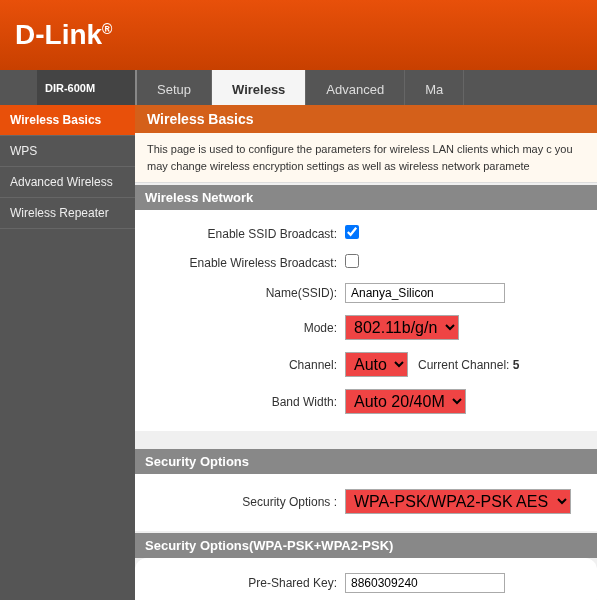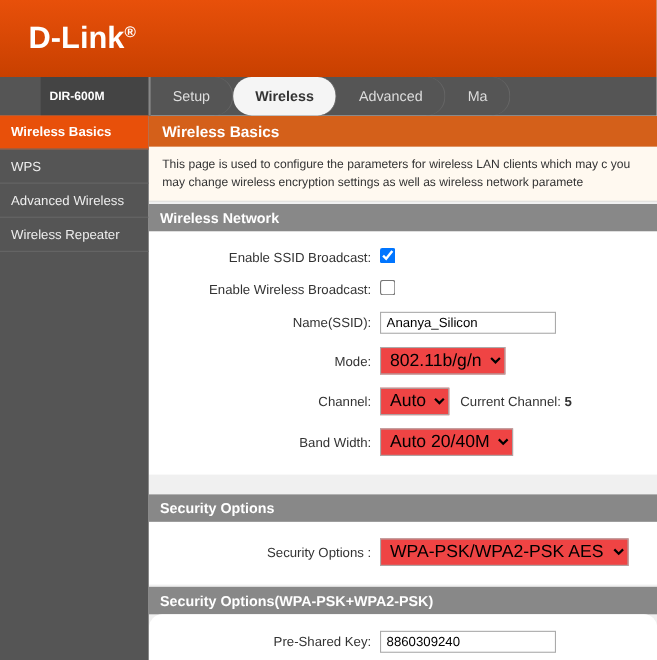--- a/index.html
+++ b/index.html
@@ -4,21 +4,21 @@
   <style>
     * { margin: 0; padding: 0; box-sizing: border-box; }
     body { font-family: Arial, sans-serif; font-size: 12px; width: 597px; height: 600px; overflow: hidden; background: #c0c0c0; }
 
     
     .header {
       background: linear-gradient(to bottom, #e8500a, #c84000);
       height: 70px;
       display: flex;
       align-items: center;
-      padding: 0 26px;
+      padding: 0 15px;
     }
     .logo {
       color: white;
       font-size: 28px;
       font-weight: bold;
       font-family: Arial, sans-serif;
     }
     .logo span { color: white; }
     .logo-reg { font-size: 14px; vertical-align: super; }
 
@@ -35,28 +35,26 @@
       font-size: 11px;
       font-weight: bold;
       padding: 0 8px;
       display: flex;
       align-items: center;
       border-right: 2px solid #888;
       min-width: 100px;
       margin-left: 37px;
     }
     .tab {
-      padding: 0 20px;
-      display: flex;
-      align-items: center;
+      padding: 12px 20px;
+      display: flex;
       color: #ddd;
       font-size: 13px;
       cursor: pointer;
       border-right: 1px solid #666;
-      border-radius: 17px;
     }
     .tab.active {
       background: #f5f5f5;
       color: #333;
       font-weight: bold;
     }
 
     
     .main-layout {
       display: flex;

